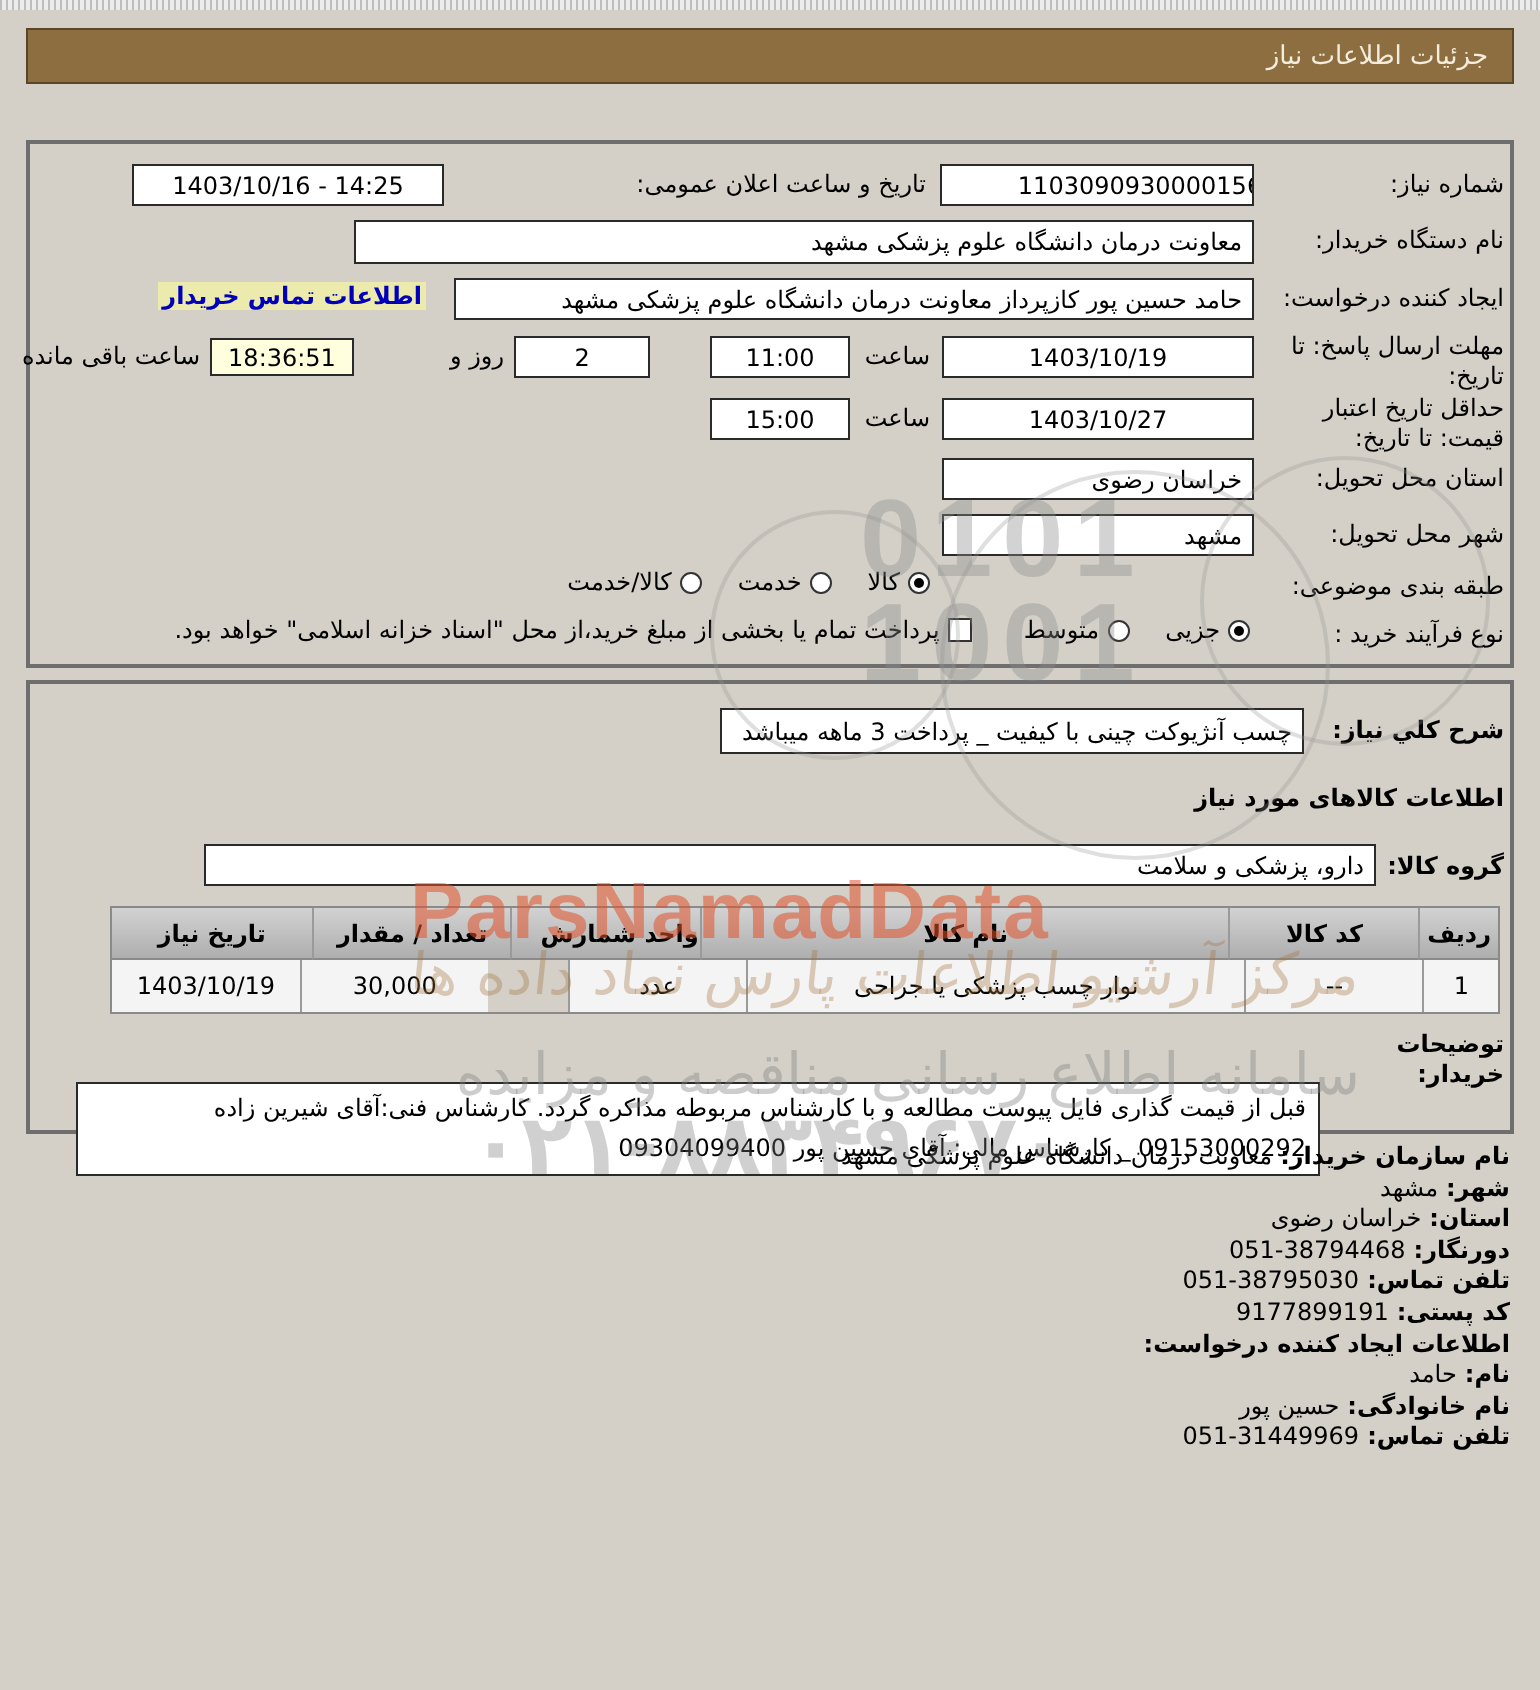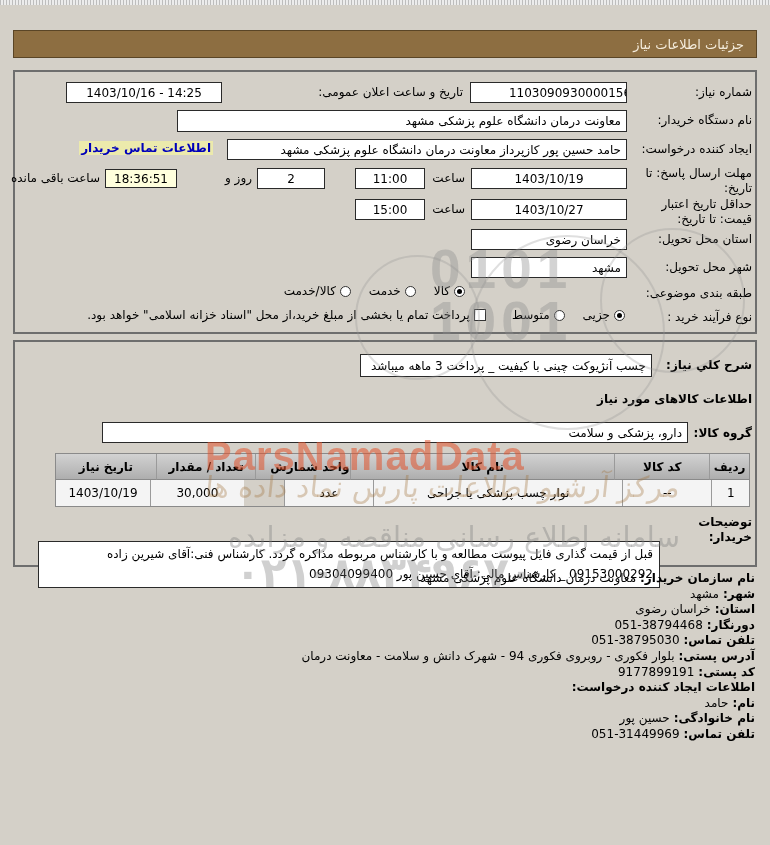--- a/index.html
+++ b/index.html
@@ -1,21 +1,21 @@
 <!DOCTYPE html>
 <html lang="fa" dir="rtl"><head>
 <meta charset="utf-8">
 <style>
   * { margin:0; padding:0; box-sizing:border-box; }
   body { background:#d4d0c8; font-family:"DejaVu Sans","Liberation Sans",sans-serif; }
   #screen { position:relative; width:770px; height:845px; background:#d4d0c8; overflow:hidden; direction:rtl; }
   .abs { position:absolute; }
   .hatch { left:0; top:0; width:770px; height:5px;
            background:repeating-linear-gradient(90deg,#bdbdbd 0 1px,#ececec 1px 3px); }
-  .titlebar { left:13px; top:30px; width:744px; height:28px; background:#8d6e41;
+  .titlebar { left:13px; top:14px; width:744px; height:28px; background:#8d6e41;
               border:1px solid #5a4526; color:#f4ecdc; font-size:13px;
               display:flex; align-items:center; padding:0 12px; }
   .panel { left:13px; width:744px; border:2px solid #6e6e6e; background:transparent; }
   .lbl { font-size:12px; color:#000; white-space:nowrap; text-align:right; }
   .lbl2 { font-size:12px; color:#000; text-align:right; line-height:15px; }
   .blb { font-weight:bold; }
   .box { background:#fff; border:1px solid #2a2a2a; font-size:12px; color:#000;
          display:flex; align-items:center; padding:0 5px; overflow:hidden; white-space:nowrap; }
   .box.center { justify-content:center; }
   .timer { background:#ffffdd; }
@@ -170,21 +170,20 @@
   <div class="abs box notes" style="right:110px;top:541px;width:622px;height:47px;">
     <span>قبل از قیمت گذاری فایل پیوست مطالعه و با کارشناس مربوطه مذاکره گردد. کارشناس فنی:آقای شیرین زاده 09153000292 _ کارشناس مالی: آقای حسین پور 09304099400</span>
   </div>
 
   <div class="abs contact" style="right:15px;top:571px;width:740px;">
     <div class="c-line"><b>نام سازمان خریدار:</b><span>معاونت درمان دانشگاه علوم پزشکی مشهد</span></div>
     <div class="c-line"><b>شهر:</b><span>مشهد</span></div>
     <div class="c-line"><b>استان:</b><span>خراسان رضوی</span></div>
     <div class="c-line"><b>دورنگار:</b><span>38794468-051</span></div>
     <div class="c-line"><b>تلفن تماس:</b><span>38795030-051</span></div>
-    <div class="c-line"><b>آدرس پستی:</b><span>بلوار فکوری - روبروی فکوری 94 - شهرک دانش و سلامت - معاونت درمان</span></div>
     <div class="c-line"><b>کد پستی:</b><span>9177899191</span></div>
     <div class="c-line"><b>اطلاعات ایجاد کننده درخواست:</b><span></span></div>
     <div class="c-line"><b>نام:</b><span>حامد</span></div>
     <div class="c-line"><b>نام خانوادگی:</b><span>حسین پور</span></div>
     <div class="c-line"><b>تلفن تماس:</b><span>31449969-051</span></div>
   </div>
 
   <div class="abs wm wm-circle" style="left:470px;top:235px;width:195px;height:195px;"></div>
   <div class="abs wm wm-circle" style="left:355px;top:255px;width:125px;height:125px;"></div>
   <div class="abs wm wm-circle" style="left:600px;top:228px;width:145px;height:145px;"></div>

